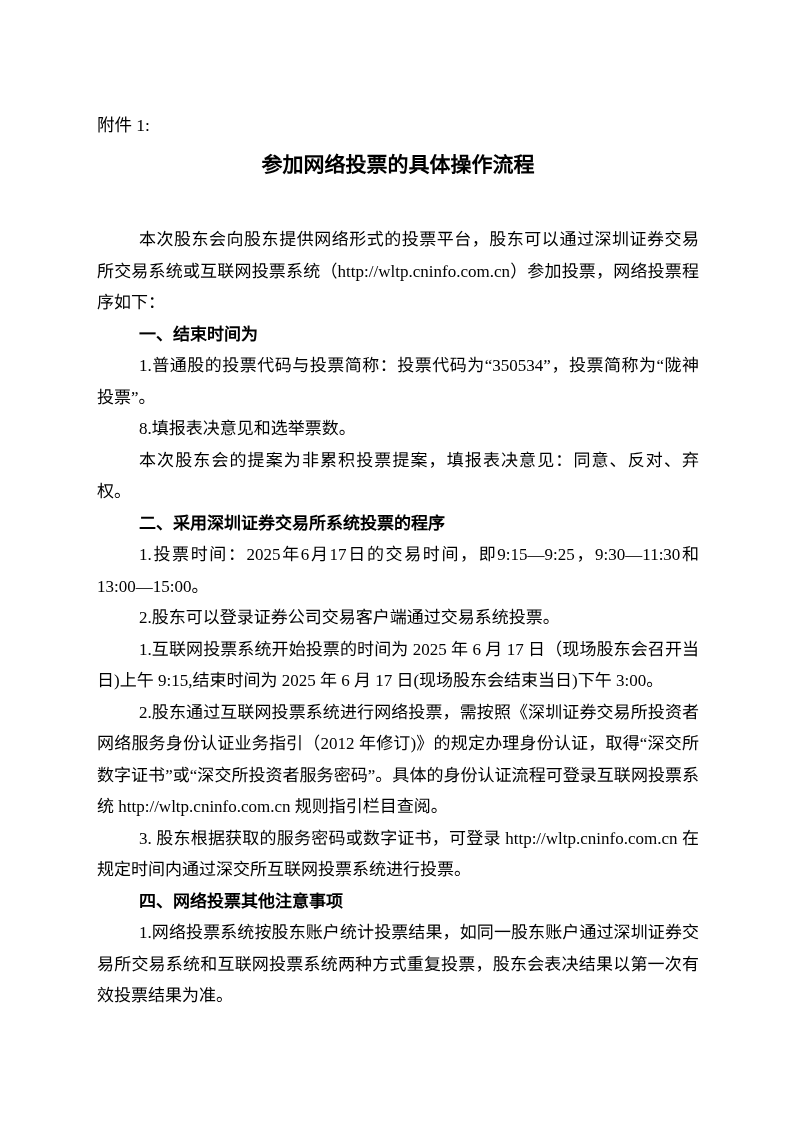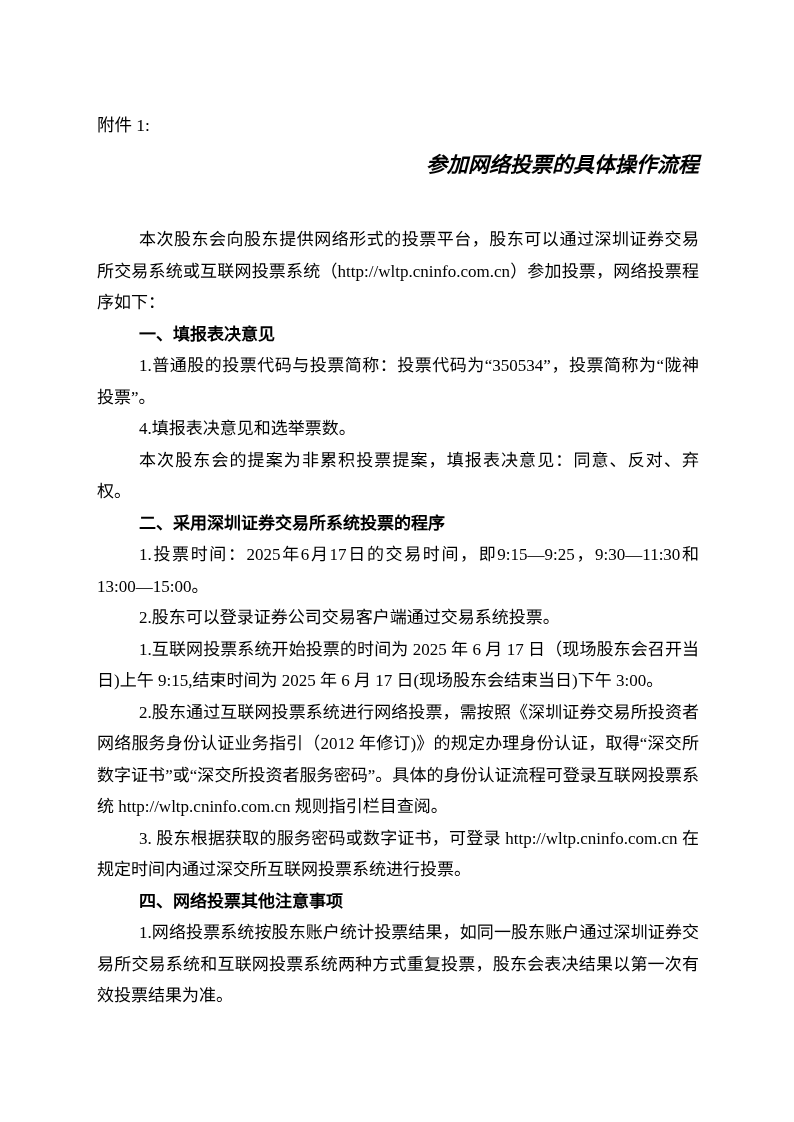--- a/index.html
+++ b/index.html
@@ -21,24 +21,23 @@
     border-radius: 18px;
   }
   .attachment-label {
     font-size: 17.5px;
     line-height: 30px;
     margin: 0;
   }
   .doc-title {
     font-size: 21px;
     font-weight: 700;
-    text-align: right;
+    text-align: center;
     line-height: 42px;
     margin: 4px 0 38px 0;
-    font-style: italic;
   }
   .doc-body p {
     margin: 0;
     font-size: 17px;
     line-height: 31.5px;
     text-align: justify;
     text-justify: inter-ideograph;
     text-indent: 42px;
     word-break: break-word;
   }
@@ -49,23 +48,23 @@
 </head>
 <body>
 
 <div class="page">
   <p class="attachment-label">附件 1:</p>
 
   <h1 class="doc-title">参加网络投票的具体操作流程</h1>
 
   <div class="doc-body">
       <p class="para">本次股东会向股东提供网络形式的投票平台，股东可以通过深圳证券交易所交易系统或互联网投票系统（http://wltp.cninfo.com.cn）参加投票，网络投票程序如下：</p>
-      <p class="heading">一、填报表决意见</p>
+      <p class="heading">一、结束时间为</p>
       <p class="para">1.普通股的投票代码与投票简称：投票代码为“350534”，投票简称为“陇神投票”。</p>
-      <p class="para">4.填报表决意见和选举票数。</p>
+      <p class="para">8.填报表决意见和选举票数。</p>
       <p class="para">本次股东会的提案为非累积投票提案，填报表决意见：同意、反对、弃权。</p>
       <p class="heading">二、采用深圳证券交易所系统投票的程序</p>
       <p class="para">1.投票时间：2025年6月17日的交易时间，即9:15—9:25，9:30—11:30和13:00—15:00。</p>
       <p class="para">2.股东可以登录证券公司交易客户端通过交易系统投票。</p>
       <p class="para">1.互联网投票系统开始投票的时间为 2025 年 6 月 17 日（现场股东会召开当日)上午 9:15,结束时间为 2025 年 6 月 17 日(现场股东会结束当日)下午 3:00。</p>
       <p class="para">2.股东通过互联网投票系统进行网络投票，需按照《深圳证券交易所投资者网络服务身份认证业务指引（2012 年修订)》的规定办理身份认证，取得“深交所数字证书”或“深交所投资者服务密码”。具体的身份认证流程可登录互联网投票系统 http://wltp.cninfo.com.cn 规则指引栏目查阅。</p>
       <p class="para">3. 股东根据获取的服务密码或数字证书，可登录 http://wltp.cninfo.com.cn 在规定时间内通过深交所互联网投票系统进行投票。</p>
       <p class="heading">四、网络投票其他注意事项</p>
       <p class="para">1.网络投票系统按股东账户统计投票结果，如同一股东账户通过深圳证券交易所交易系统和互联网投票系统两种方式重复投票，股东会表决结果以第一次有效投票结果为准。</p>
     </div>

